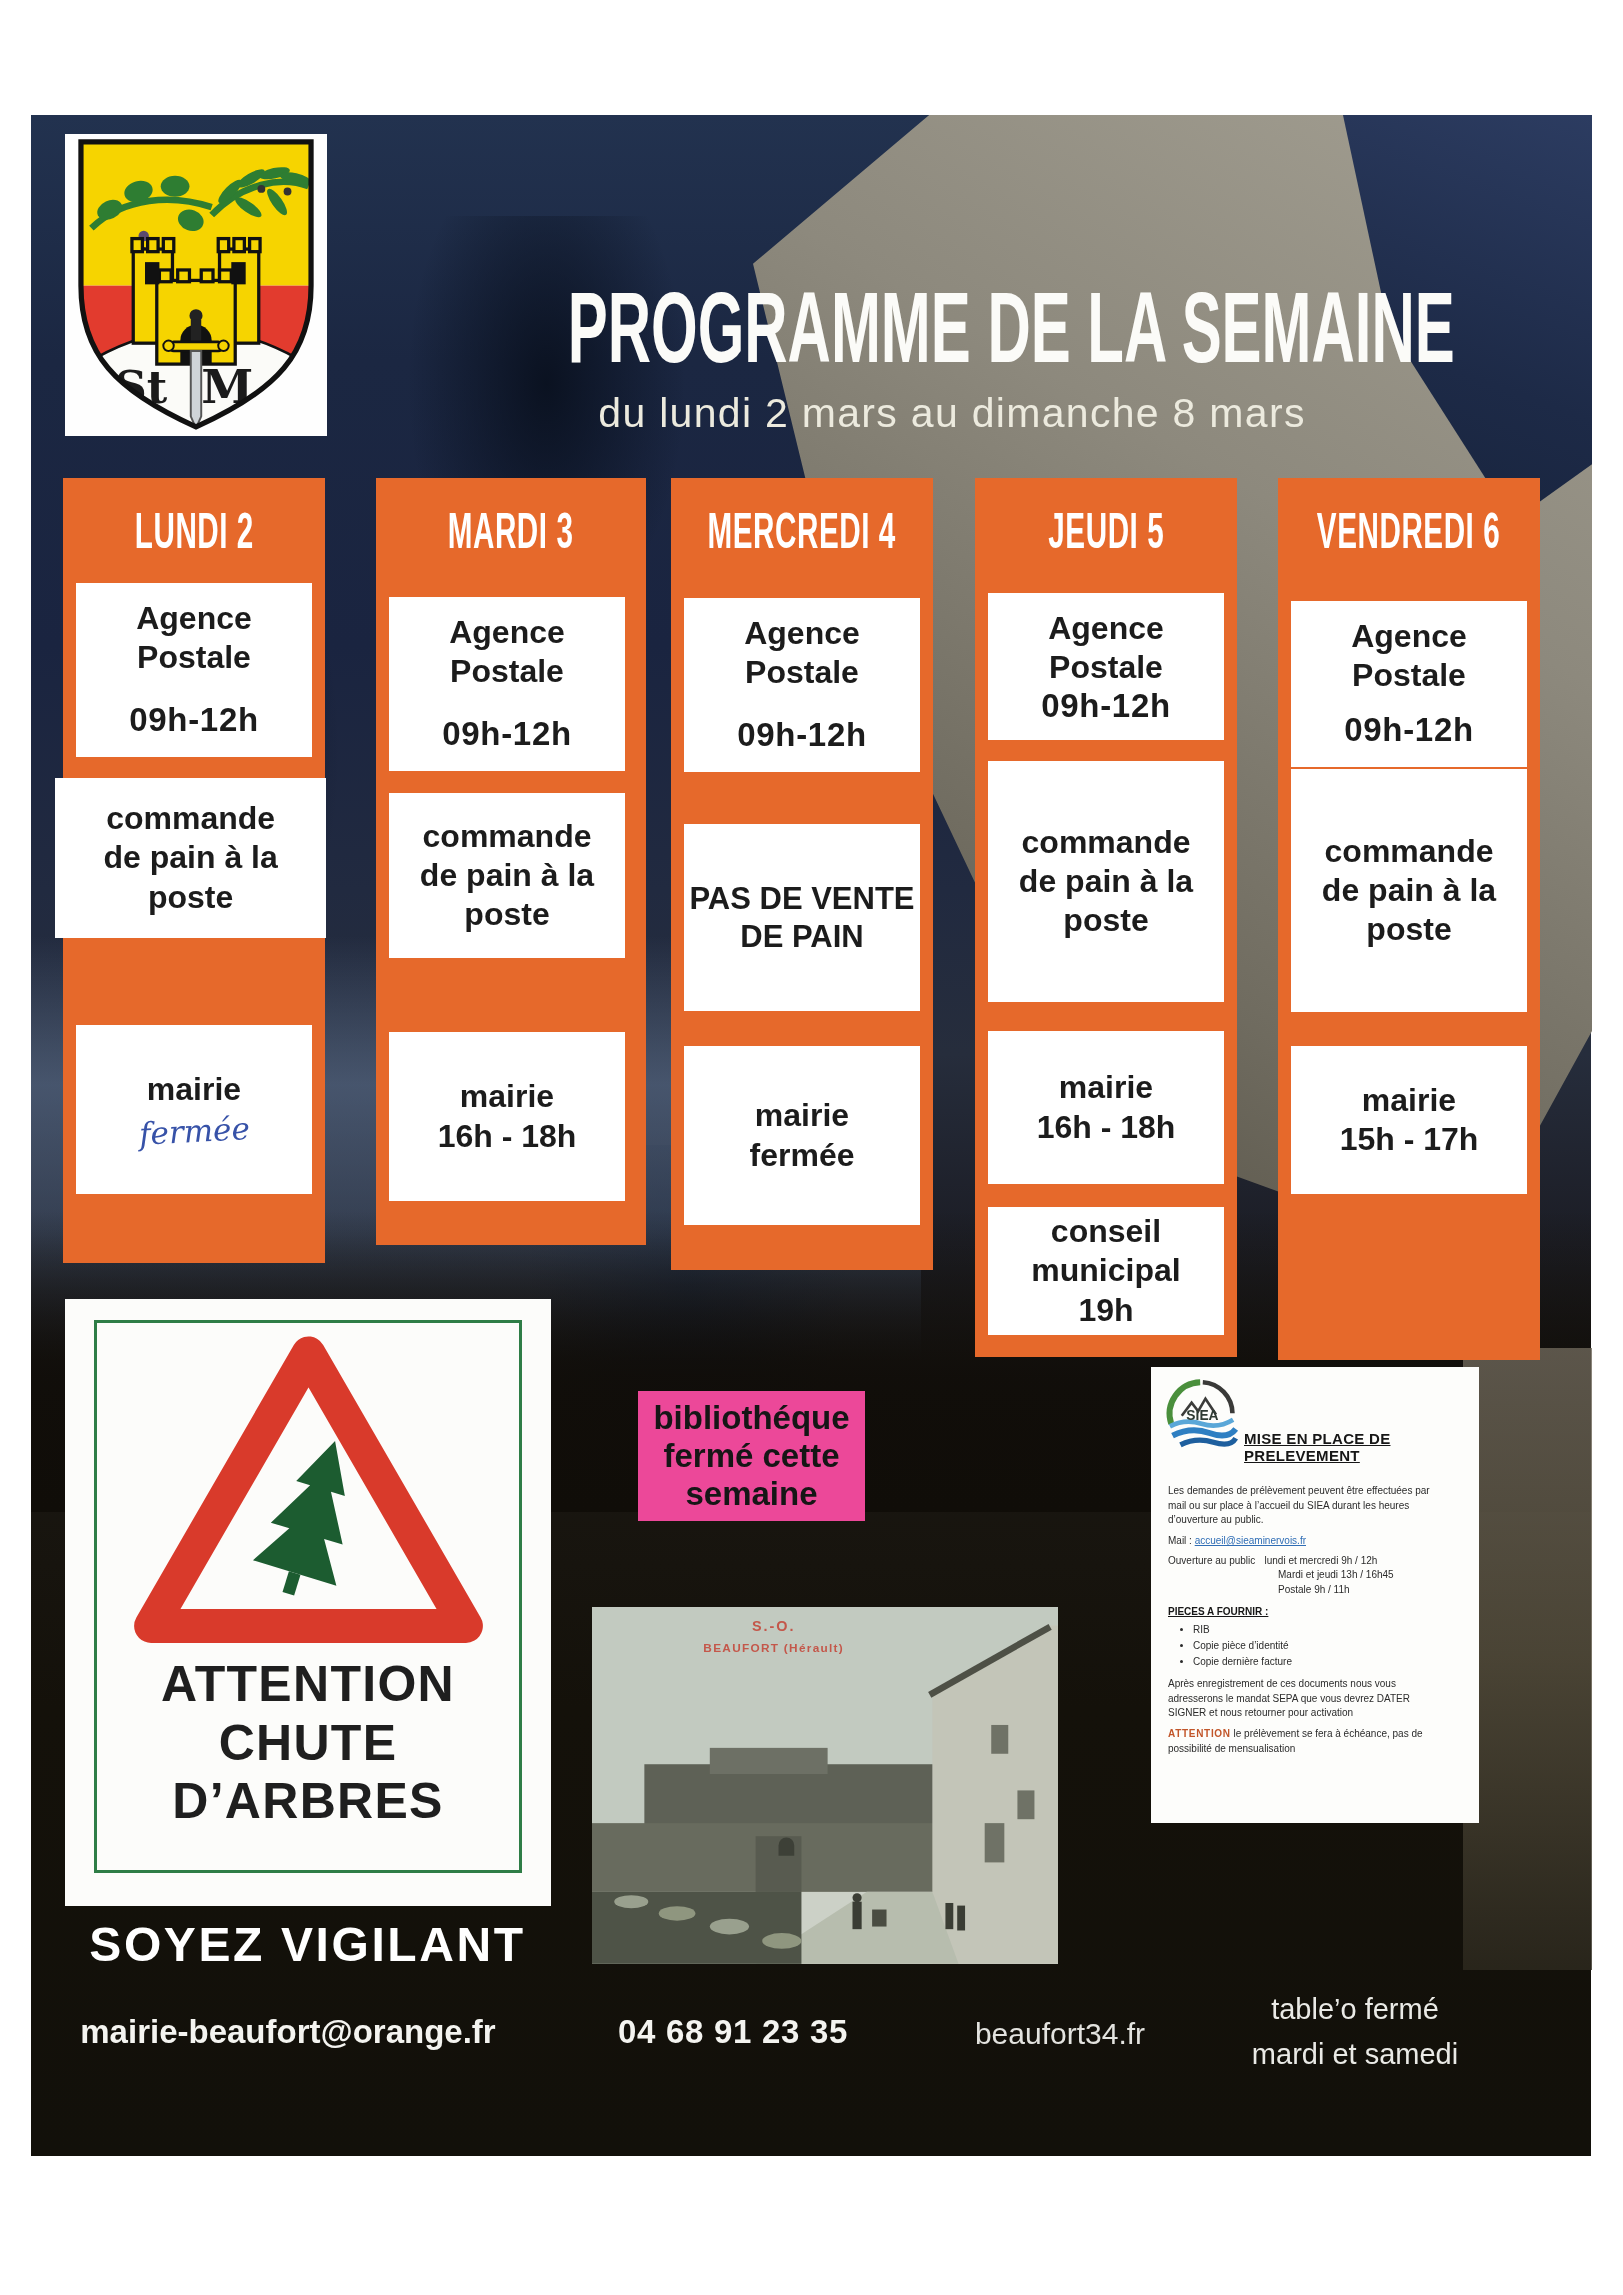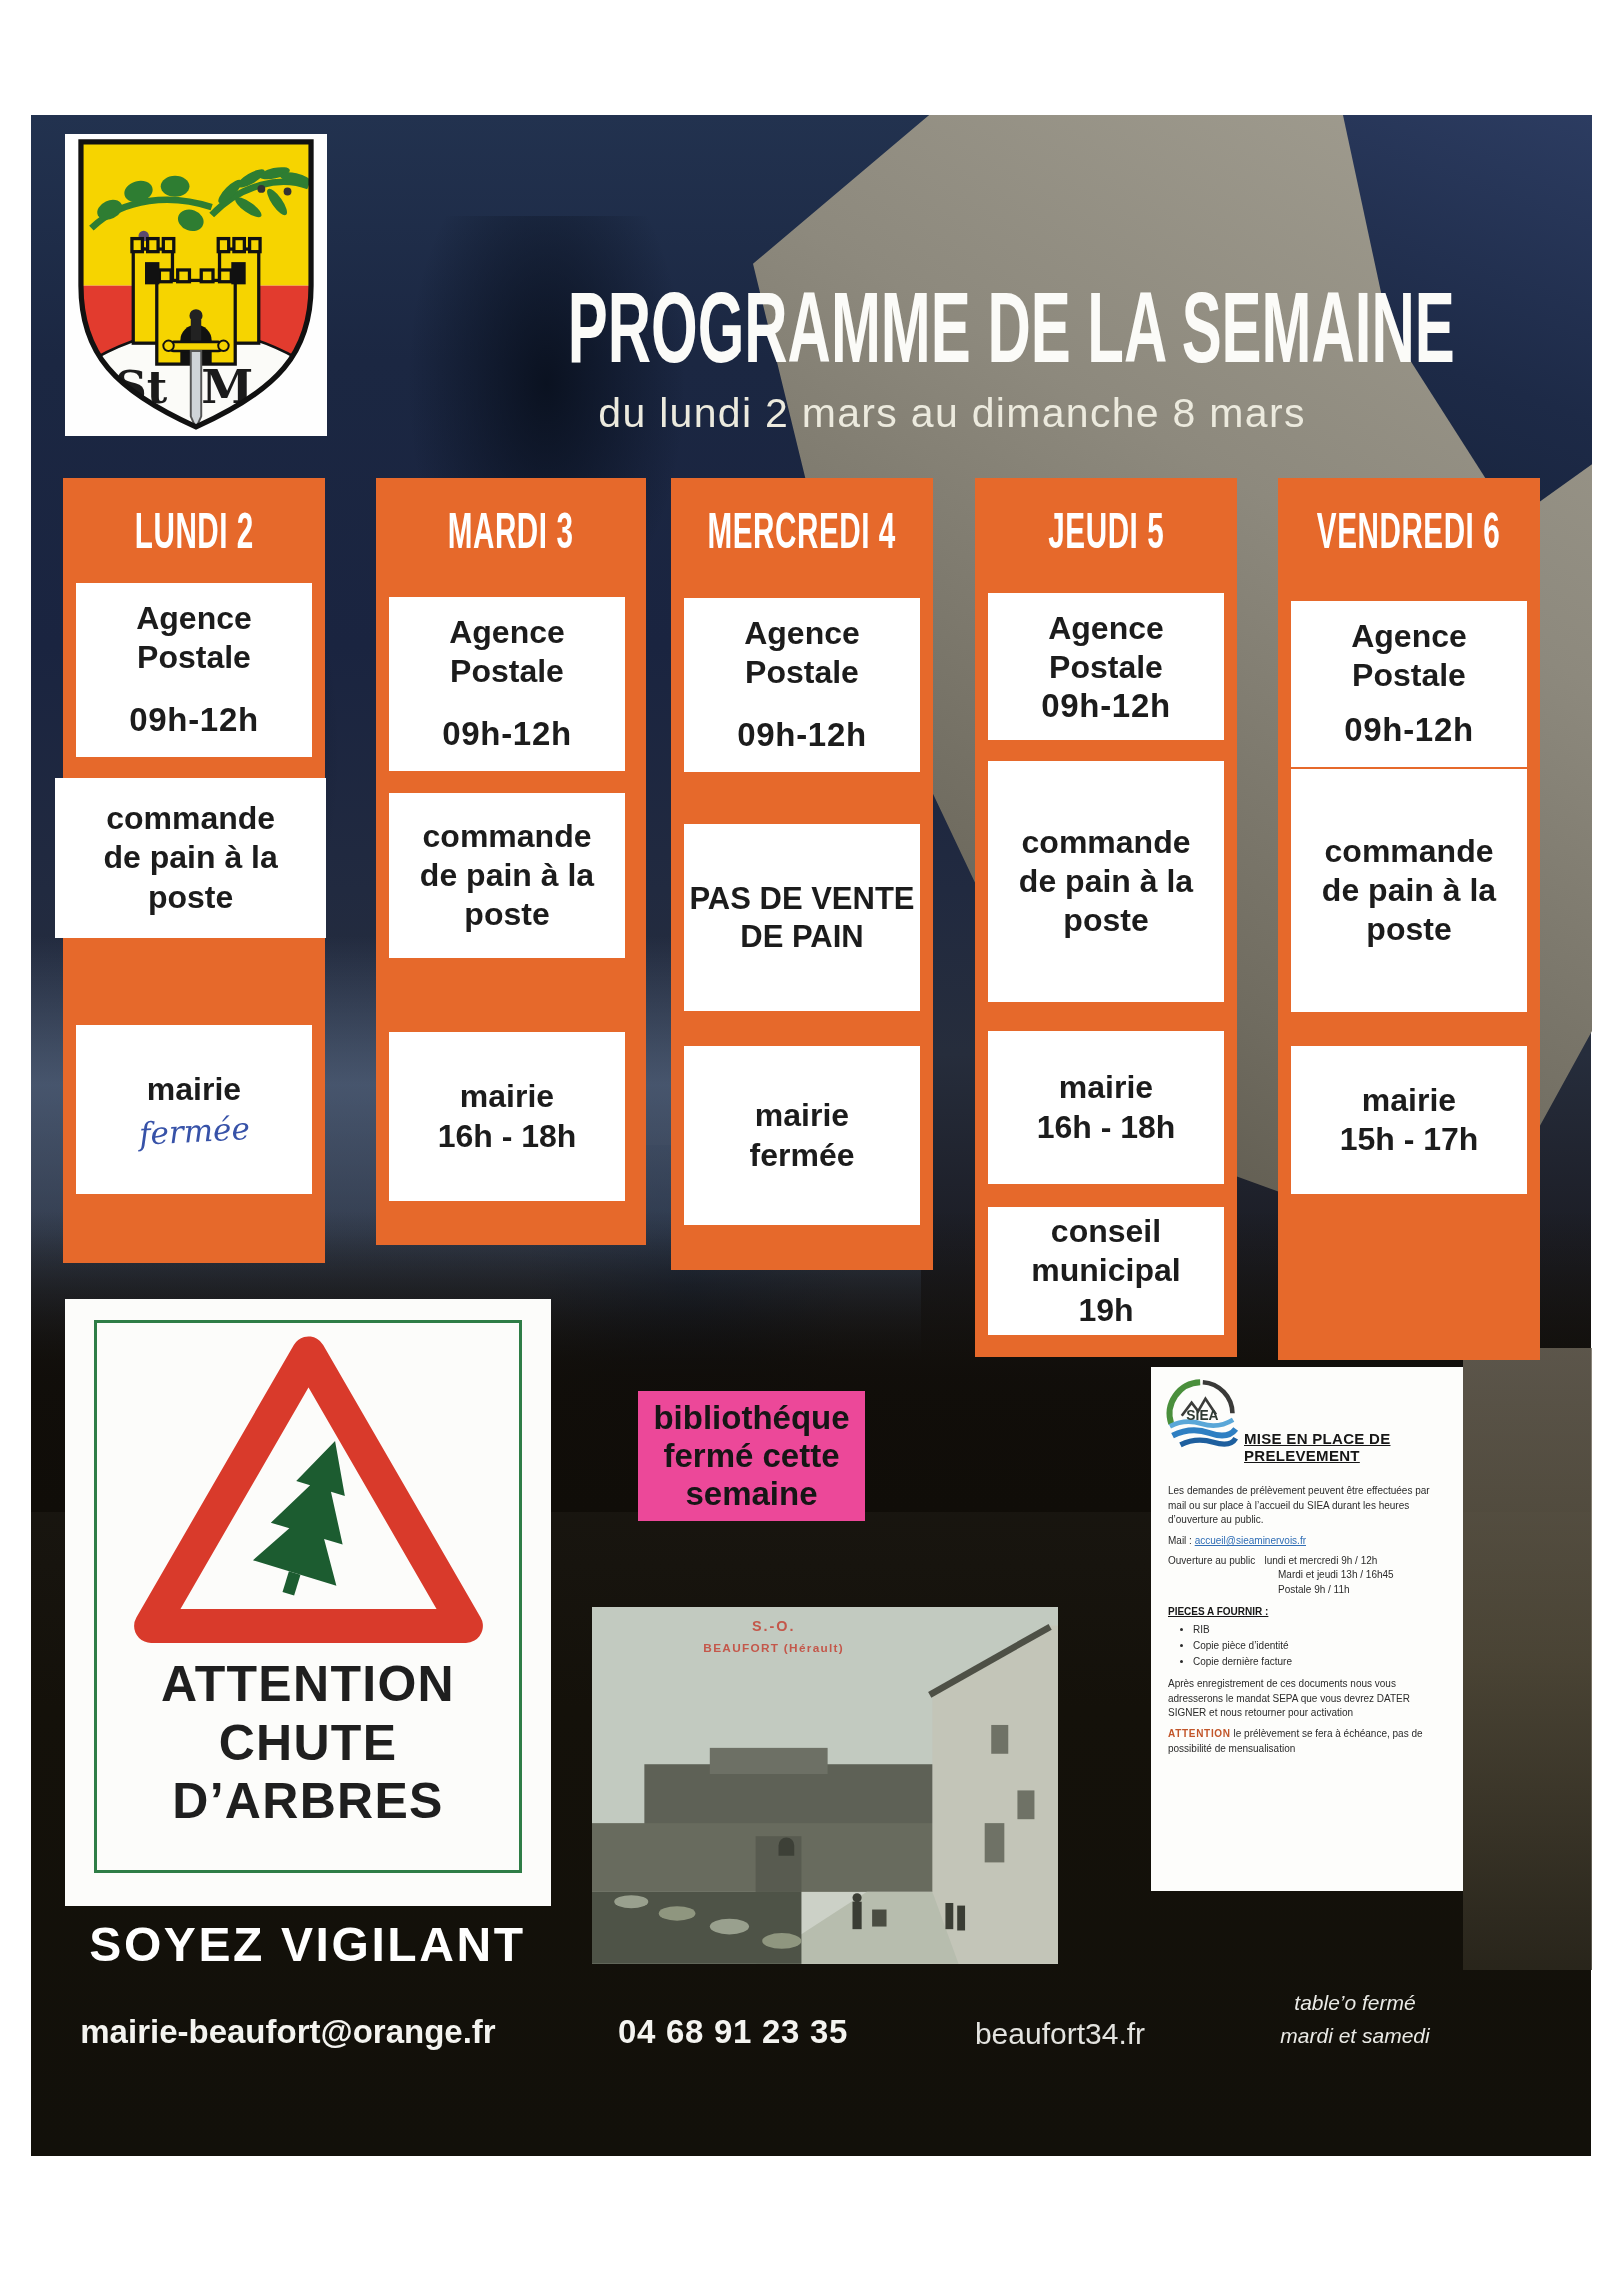--- a/index.html
+++ b/index.html
@@ -66,42 +66,42 @@
   #slogan{left:62px;top:1917px;width:491px;text-align:center;color:#ffffff;
     font-size:48px;font-weight:800;letter-spacing:2.6px;}
 
   
   #postcard{left:592px;top:1607px;width:466px;height:357px;background:#c9cfc6;}
   .pc-caption{position:absolute;width:70%;left:4%;text-align:center;color:#c4574a;font-weight:700;}
   #pc-cap1{top:10.5px;font-size:14.4px;letter-spacing:2px;}
   #pc-cap2{top:34px;font-size:11.8px;letter-spacing:1.3px;}
 
   
-  #siea-sheet{left:1151px;top:1367px;width:312px;height:524px;background:#fdfdfb;color:#2b2b2b;}
+  #siea-sheet{left:1151px;top:1367px;width:312px;height:456px;background:#fdfdfb;color:#2b2b2b;padding-left:16px;}
   #siea-logo{position:absolute;left:10.5px;top:7.9px;}
   #siea-title{position:absolute;left:93px;top:63px;width:213px;font-size:15px;font-weight:800;
     text-decoration:underline;color:#161616;letter-spacing:0.3px;}
   #siea-body{position:absolute;left:17px;top:117px;width:280px;font-size:10px;line-height:1.45;}
   #siea-body .para{margin:0 0 6.5px 0;}
   .mail-row{margin:2.6px 0 5.2px 0;}
   .link{color:#2f6db5;text-decoration:underline;}
   .hours-row{display:flex;gap:9.2px;}
   .hours-label{white-space:nowrap;}
   .hours-ind{margin-left:110px;}
   #pieces-title{font-weight:800;text-decoration:underline;color:#161616;margin:7.9px 0 3.9px 0;}
   #siea-body ul{margin:0 0 7.9px 0;padding-left:25px;}
   #siea-body li{margin:1.3px 0;}
   .att{color:var(--attn);font-weight:700;letter-spacing:0.7px;}
 
   
   .footer-txt{color:#f4f4f0;text-align:center;}
   #f-email{left:59px;top:2013px;width:458px;font-size:33px;font-weight:700;}
   #f-phone{left:589px;top:2013px;width:288px;font-size:33px;font-weight:700;letter-spacing:0.7px;}
   #f-site{left:929px;top:2017px;width:262px;font-size:30px;font-weight:400;color:#e3e3df;}
-  #f-note{left:1198px;top:1987px;width:314px;font-size:21px;font-weight:400;color:#eaeae6;line-height:1.55;font-style:italic;}
+  #f-note{left:1198px;top:1987px;width:314px;font-size:29px;font-weight:400;color:#eaeae6;line-height:1.55;}
 </style>
 </head>
 <body>
 
 <div id="page">
 
   <div id="poster-bg" class="abs"></div>
   <div id="stone-wall" class="abs"></div>
   <div id="navy-wedge" class="abs"></div>
   <div id="tree1" class="abs tree-blob"></div>

